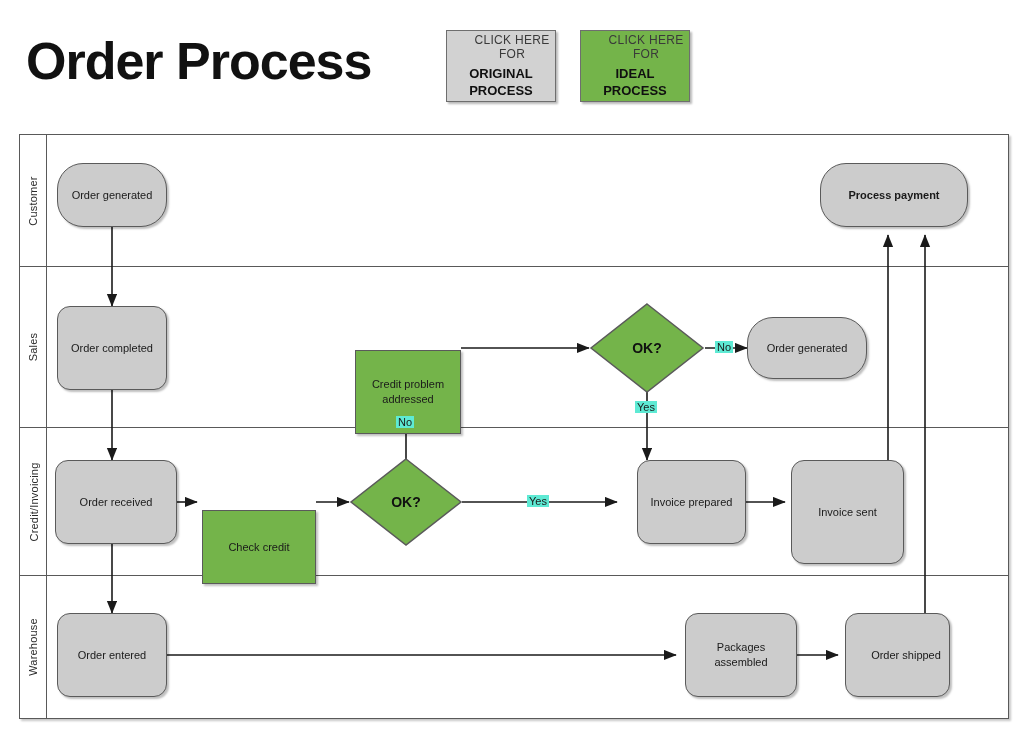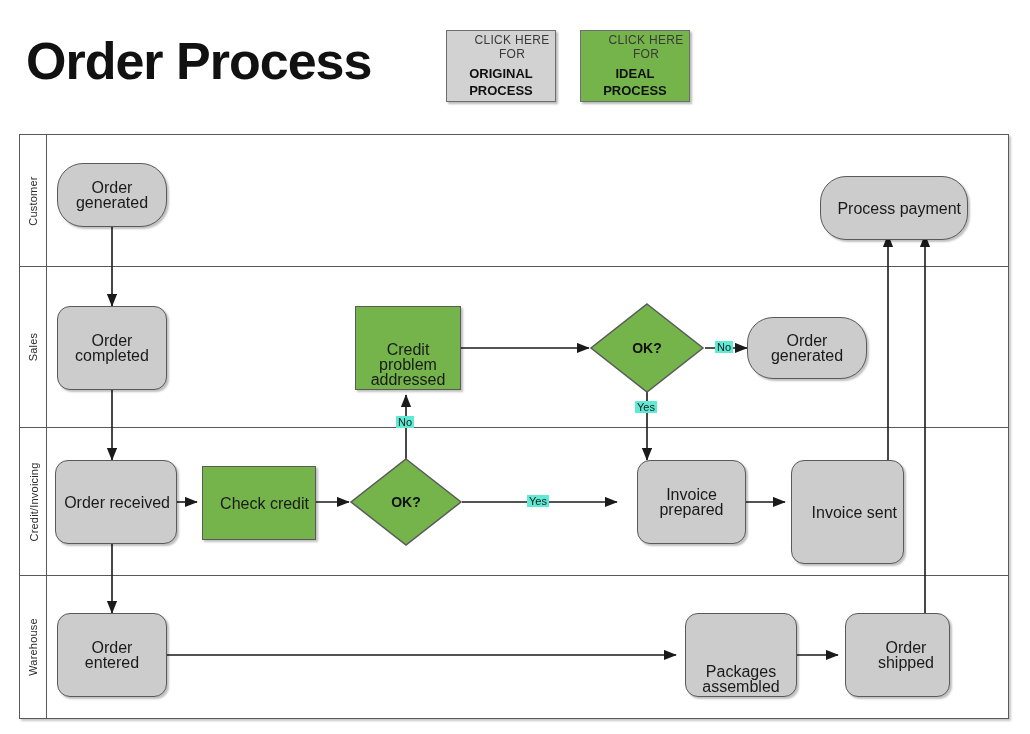--- a/index.html
+++ b/index.html
@@ -111,31 +111,31 @@
     pointer-events: none;
   }
 
   
   .node {
     position: absolute;
     box-sizing: border-box;
     border: 1px solid #5a5a5a;
     display: flex;
     align-items: center;
-    justify-content: flex-end;
+    justify-content: center;
     text-align: center;
-    font-size: 16px;
+    font-size: 11px;
     color: #1a1a1a;
     line-height: 15px;
     box-shadow: 2px 2px 2px rgba(0,0,0,0.25);
     padding: 2px 6px;
     cursor: pointer;
   }
   .node.gray  { background: #cccccc; border-radius: 13px; }
-  .node.green { background: #74b44a; }
+  .node.green { background: #74b44a; margin-top: 44px; }
   .node.rounded { border-radius: 26px; }
 
   .diamond {
     position: absolute;
     cursor: pointer;
   }
   .diamond .dshape {
     position: absolute;
     left: 0; top: 0;
     width: 100%; height: 100%;
@@ -243,21 +243,21 @@
     <path d="M797,655 L838,655" marker-end="url(#arrow)"></path>
 
     <path d="M925,613 L925,235" marker-end="url(#arrow)"></path>
   </g>
 </svg>
 
 <div class="node gray rounded" style="left:57px; top:163px; width:110px; height:64px;">
   <span>Order generated</span>
 </div>
 
-<div class="node gray rounded" style="left:820px; top:176px; width:148px; height:64px;">
+<div class="node gray rounded" style="left:820px; top:163px; width:148px; height:64px;font-weight:bold;">
   <span>Process payment</span>
 </div>
 
 <div class="node gray" style="left:57px; top:306px; width:110px; height:84px;">
   <span>Order completed</span>
 </div>
 
 <div class="node green" style="left:355px; top:306px; width:106px; height:84px; flex-direction:column;">
   <span>Credit problem</span>
   <span>addressed</span>

